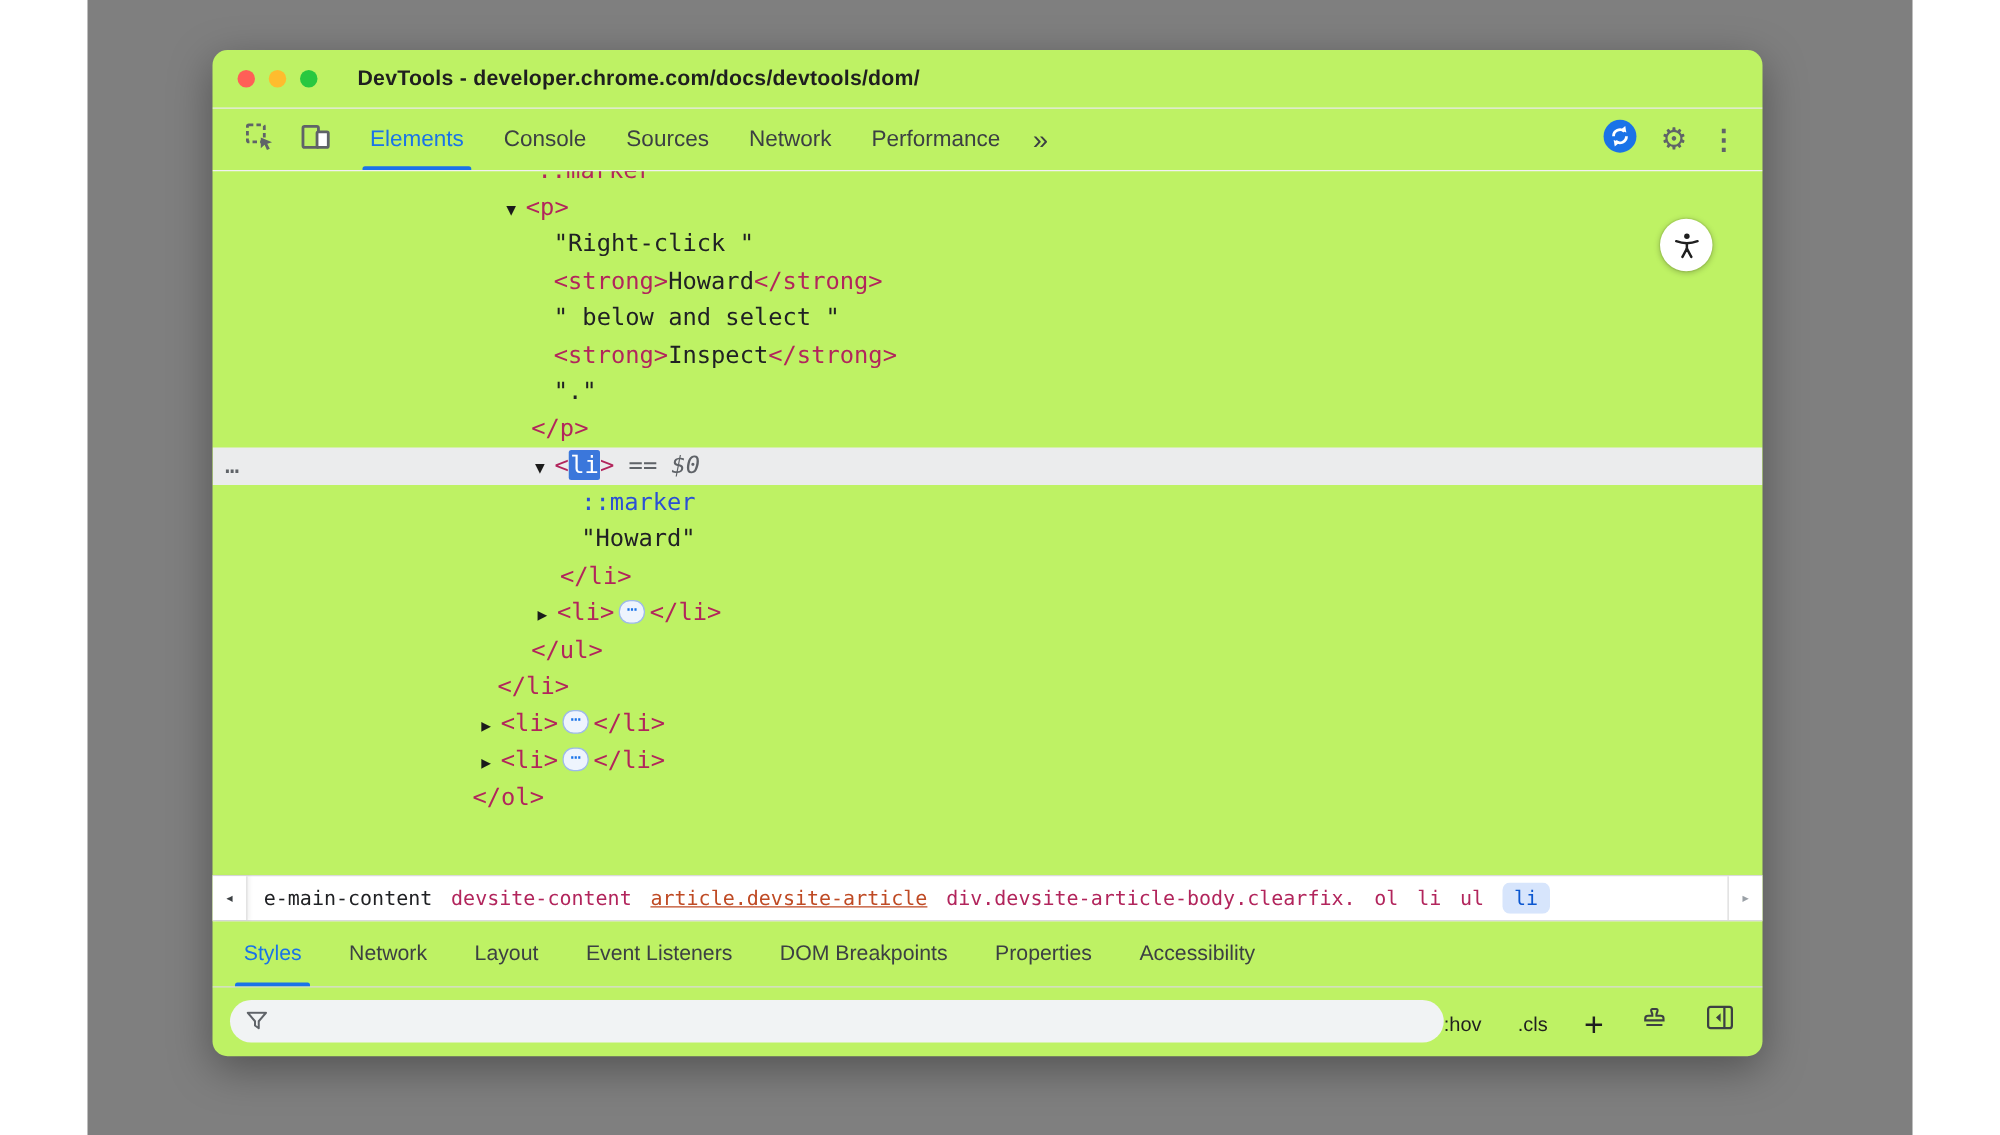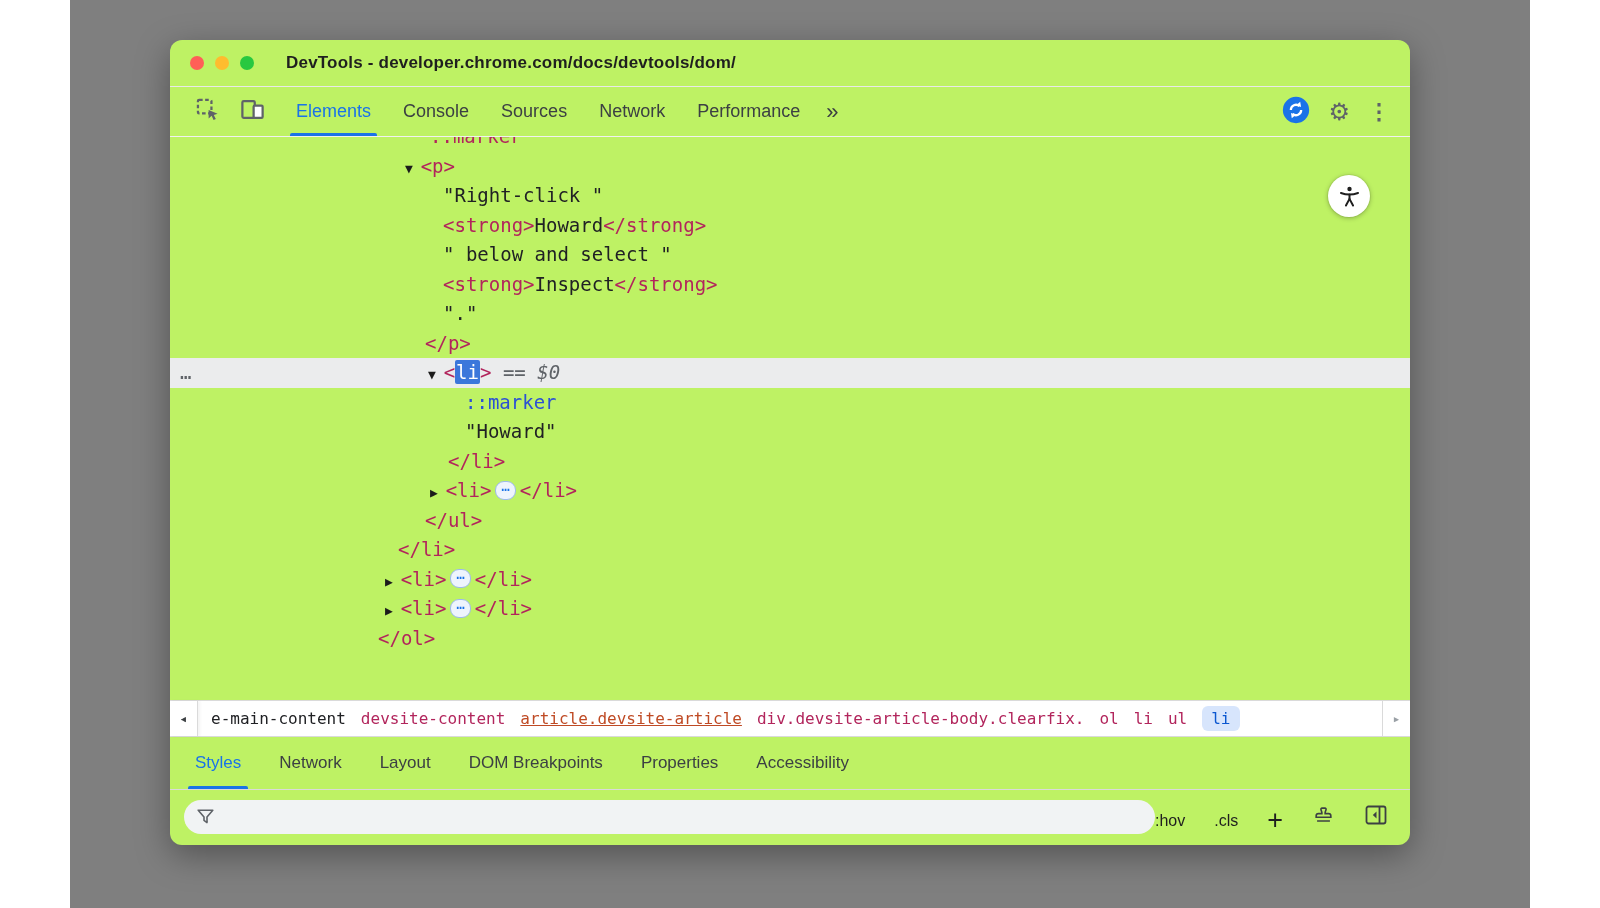--- a/index.html
+++ b/index.html
@@ -171,20 +171,21 @@
           <span class="crumb" style="color: rgb(178, 37, 92);">ul</span>
           <span class="crumb selected" style="color: rgb(11, 87, 208);">li</span>
         </div>
       <span class="crumb-nav right">▸</span>
     </div>
 
     <div class="styles-tabs" id="styles-tabs">
         <span class="stab active">Styles</span>
         <span class="stab">Network</span>
         <span class="stab">Layout</span>
+        <span class="stab">Event Listeners</span>
         <span class="stab">DOM Breakpoints</span>
         <span class="stab">Properties</span>
         <span class="stab">Accessibility</span>
       </div>
 
     <div class="filter-bar">
       <div class="filter-pill">
         <svg width="17" height="15" viewBox="0 0 17 15">
           <path d="M1.2 1.2h14.6L10 8v5.6l-3-2.2V8z" fill="none" stroke="#5f6368" stroke-width="1.6" stroke-linejoin="round"></path>
         </svg>

